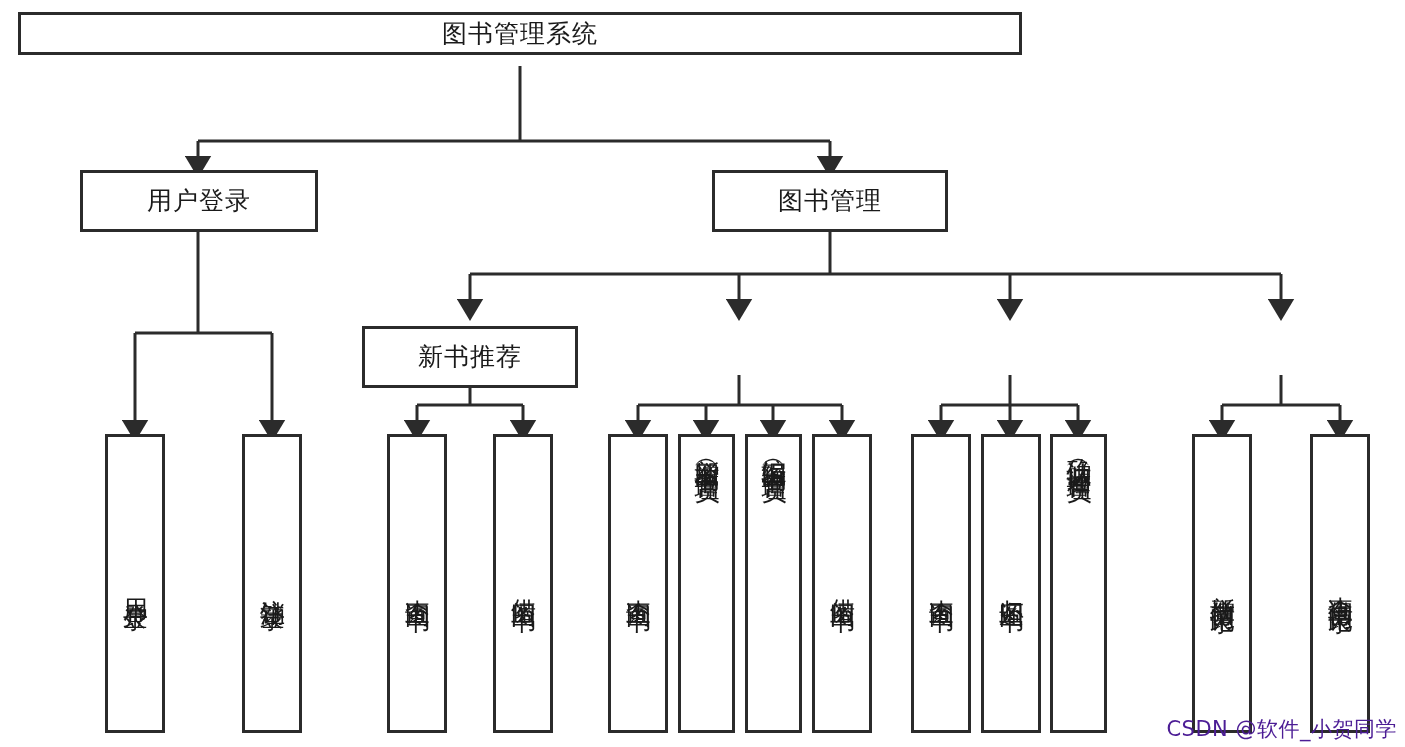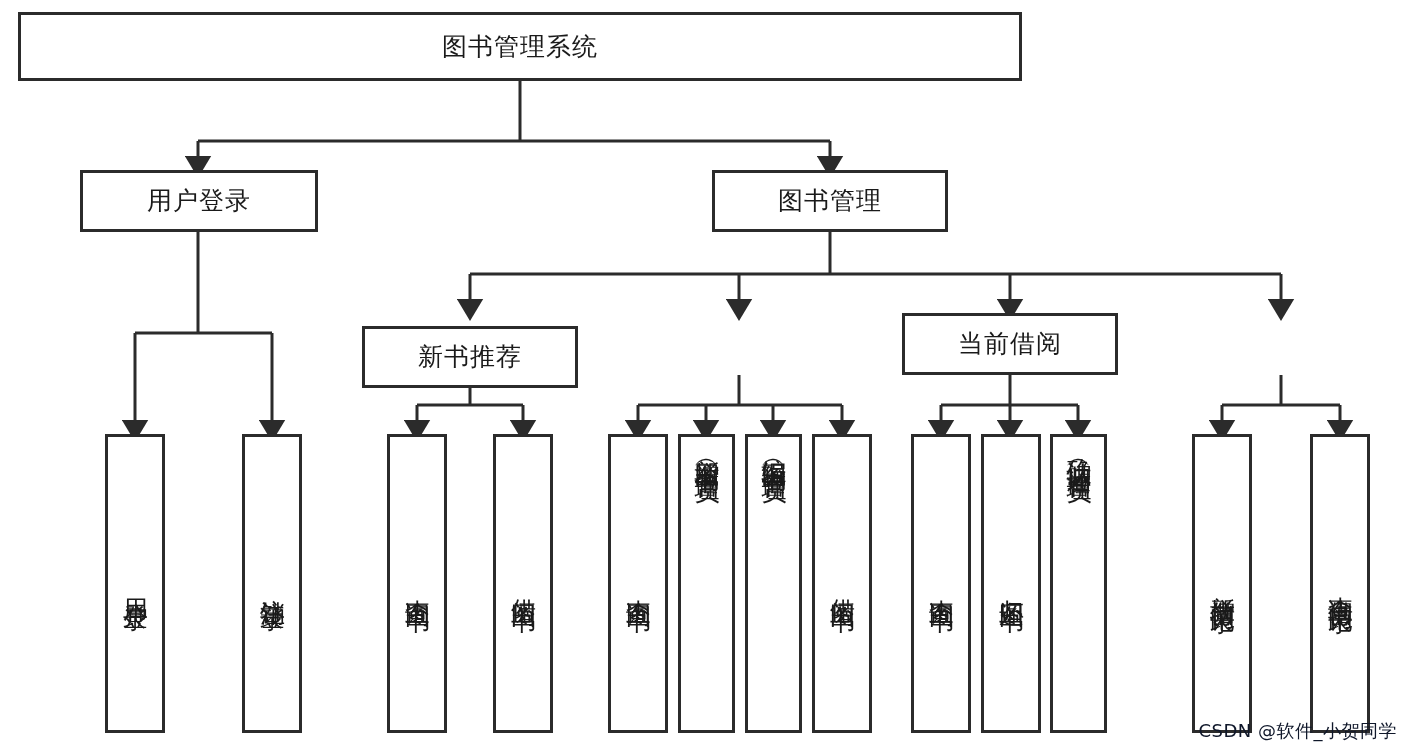--- a/index.html
+++ b/index.html
@@ -62,22 +62,22 @@
   .vwrap {
     height: 100%;
     display: flex;
     align-items: center;
     justify-content: center;
   }
   #watermark {
     position: absolute;
     right: 8px;
     bottom: 4px;
-    font-size: 18px;
-    color: #0f172a;
+    font-size: 21px;
+    color: #4c1d95;
     letter-spacing: 0.5px;
     white-space: nowrap;
     font-family: "DejaVu Sans", "Liberation Sans", sans-serif;
   }
 </style>
 </head>
 <body>
 
 <div id="diagram-root">
 
@@ -124,30 +124,29 @@
       <path d="M1010,405 L1010,424" marker-end="url(#arrowhead)"></path>
       <path d="M1078,405 L1078,424" marker-end="url(#arrowhead)"></path>
 
       <path d="M1281,375 L1281,405"></path>
       <path d="M1222,405 L1340,405"></path>
       <path d="M1222,405 L1222,424" marker-end="url(#arrowhead)"></path>
       <path d="M1340,405 L1340,424" marker-end="url(#arrowhead)"></path>
     </g>
   </svg>
 
-  <div class="node node-h node-root" style="left:18px; top:12px; width:1004px; height:69px;">图书管理系统</div>
+  <div class="node node-h node-root" style="left:18px; top:12px; width:1004px; height:43px;">图书管理系统</div>
 
   <div class="node node-h" style="left:80px; top:170px; width:238px; height:62px;">用户登录</div>
 
   <div class="node node-h" style="left:712px; top:170px; width:236px; height:62px;">图书管理</div>
 
   <div class="node node-h" style="left:362px; top:326px; width:216px; height:62px;">新书推荐</div>
 
 
-  <div class="node node-h" style="left:902px; top:313px; width:216px; height:62px;">当前借阅</div>
 
 
   <div class="node node-v" style="left:105px; top:434px; width:60px; height:299px;">
     <div class="vwrap">
         <span class="vlabel">用户登录</span>
       </div>
   </div>
 
   <div class="node node-v" style="left:242px; top:434px; width:60px; height:299px;">
     <div class="vwrap">

